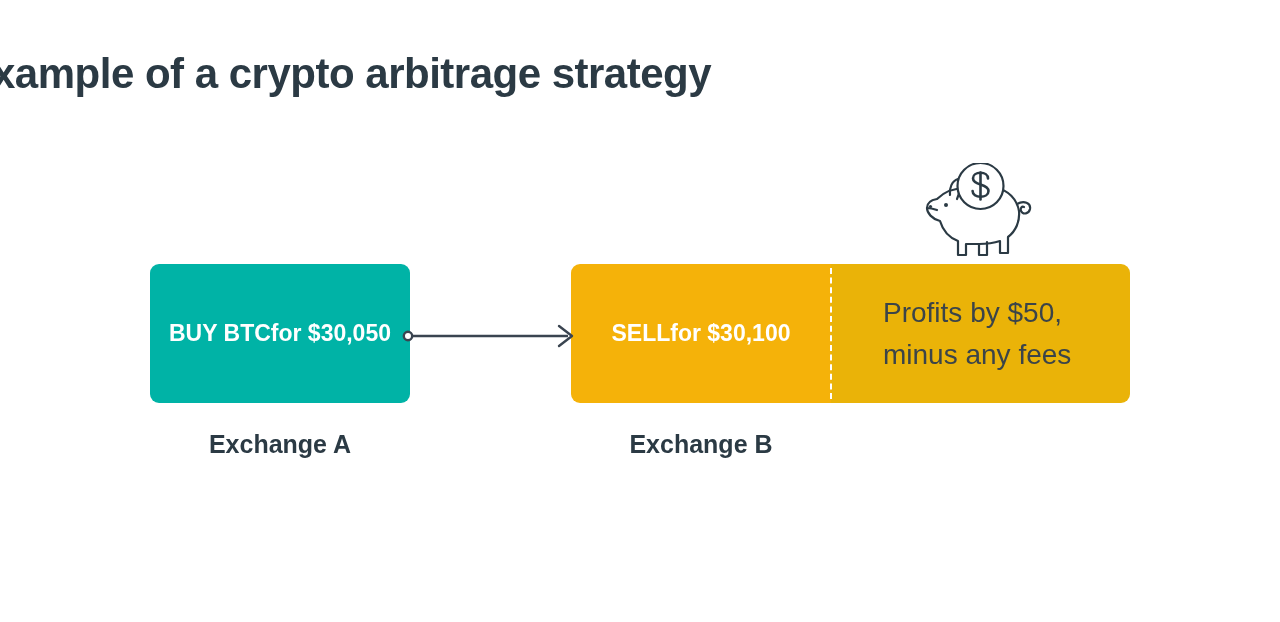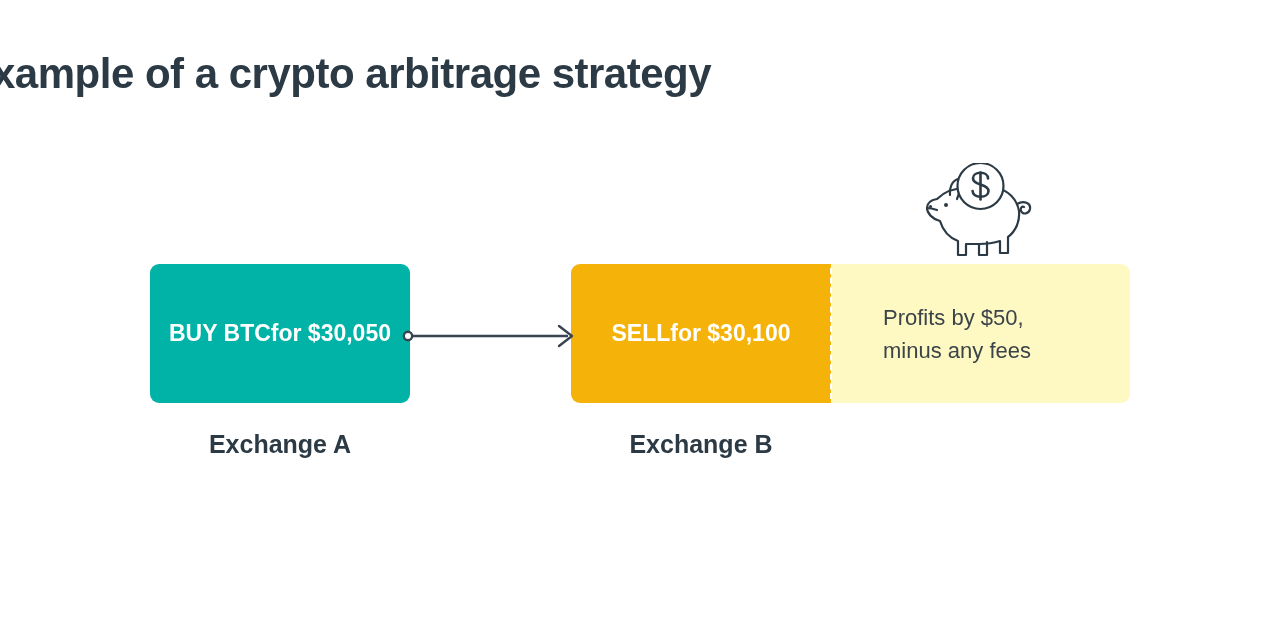--- a/index.html
+++ b/index.html
@@ -70,30 +70,30 @@
     border-bottom-right-radius: 0;
   }
 
   .box-profit {
     position: absolute;
     left: 831px;
     top: 264px;
     width: 299px;
     height: 139px;
     box-sizing: border-box;
-    background: #fef9c3;
+    background: #eab308;
     border-radius: 9px;
     border-top-left-radius: 0;
     border-bottom-left-radius: 0;
     display: flex;
     align-items: center;
     padding-left: 52px;
     padding-right: 16px;
     color: #3b4449;
-    font-size: 22px;
+    font-size: 28px;
     line-height: 1.5;
   }
 
   
   .dashed-divider {
     position: absolute;
     left: 830px;
     top: 268px;
     width: 0;
     height: 131px;

